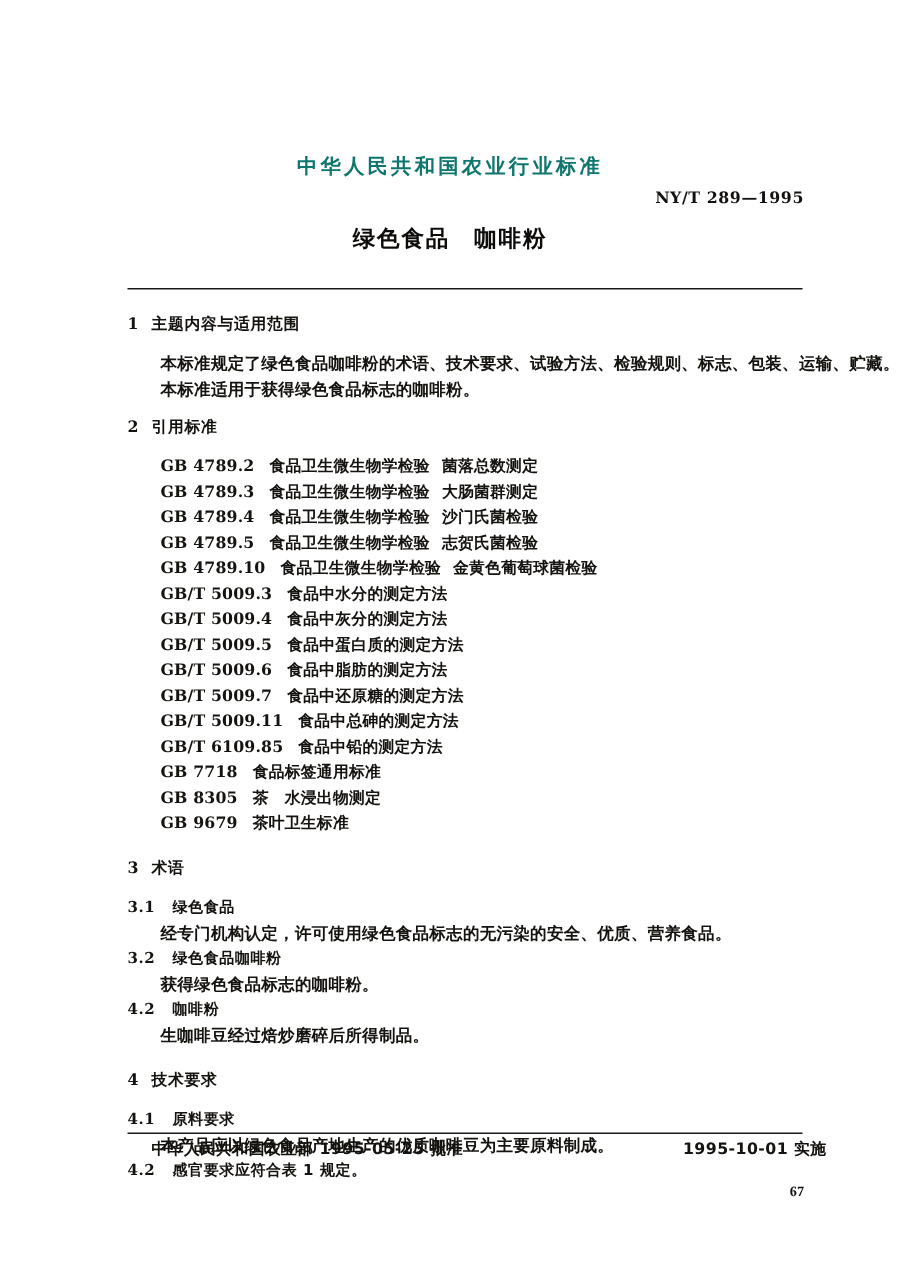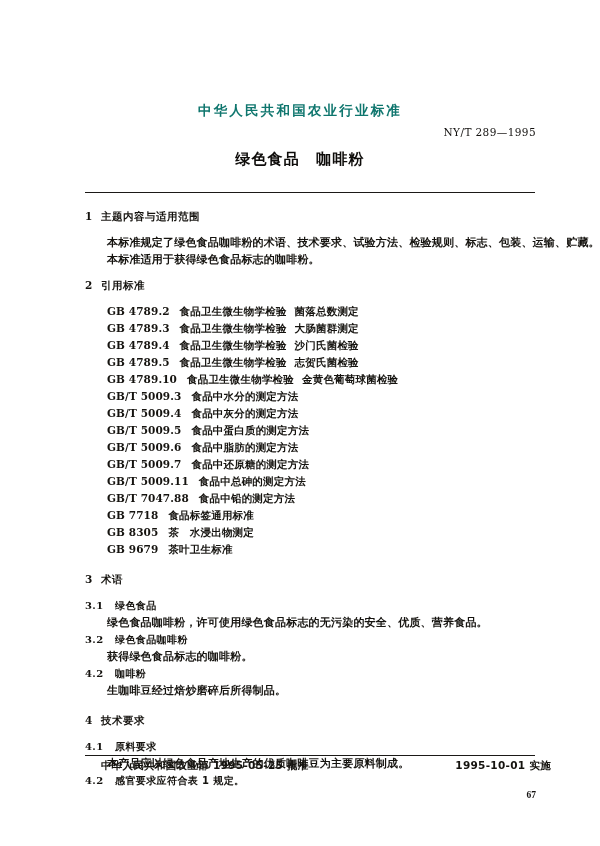--- a/index.html
+++ b/index.html
@@ -37,21 +37,21 @@
     font-size: 13.5px;
     font-weight: 700;
     letter-spacing: 2.2px;
     color: #0f766e;
   }
   .hdr-stdno {
     position: absolute;
     right: 64px;
     top: 126px;
     font-size: 10.5px;
-    font-weight: 400;
+    font-weight: 700;
     letter-spacing: 0.4px;
     font-family: "DejaVu Serif", serif;
     color: #141210;
   }
   .hdr-title {
     position: absolute;
     left: 0;
     top: 150px;
     width: 600px;
     text-align: center;
@@ -231,21 +231,21 @@
     <div class="ref-item">
       <span class="code">GB/T 5009.6</span><span class="gap"></span><span class="nm">食品中脂肪的测定方法</span>
     </div>
     <div class="ref-item">
       <span class="code">GB/T 5009.7</span><span class="gap"></span><span class="nm">食品中还原糖的测定方法</span>
     </div>
     <div class="ref-item">
       <span class="code">GB/T 5009.11</span><span class="gap"></span><span class="nm">食品中总砷的测定方法</span>
     </div>
     <div class="ref-item">
-      <span class="code">GB/T 7047.88</span><span class="gap"></span><span class="nm">食品中铅的测定方法</span>
+      <span class="code">GB/T 6109.85</span><span class="gap"></span><span class="nm">食品中铅的测定方法</span>
     </div>
     <div class="ref-item">
       <span class="code">GB 7718</span><span class="gap"></span><span class="nm">食品标签通用标准</span>
     </div>
     <div class="ref-item">
       <span class="code">GB 8305</span><span class="gap"></span><span class="nm">茶　水浸出物测定</span>
     </div>
     <div class="ref-item">
       <span class="code">GB 9679</span><span class="gap"></span><span class="nm">茶叶卫生标准</span>
     </div>
@@ -253,21 +253,21 @@
     <div class="spacer-m"></div>
 
     <div class="sec-head">
       <span class="num">3</span><span>术语</span>
     </div>
     <div class="spacer-s"></div>
 
     <div class="sub-head">
       <span class="num">3.1</span><span>绿色食品</span>
     </div>
-    <div class="para">绿色食品咖啡粉，许可使用绿色食品标志的无污染的安全、优质、营养食品。</div>
+    <div class="para">经专门机构认定，许可使用绿色食品标志的无污染的安全、优质、营养食品。</div>
 
     <div class="sub-head">
       <span class="num">3.2</span><span>绿色食品咖啡粉</span>
     </div>
     <div class="para">获得绿色食品标志的咖啡粉。</div>
 
     <div class="sub-head">
       <span class="num">4.2</span><span>咖啡粉</span>
     </div>
     <div class="para">生咖啡豆经过焙炒磨碎后所得制品。</div>

